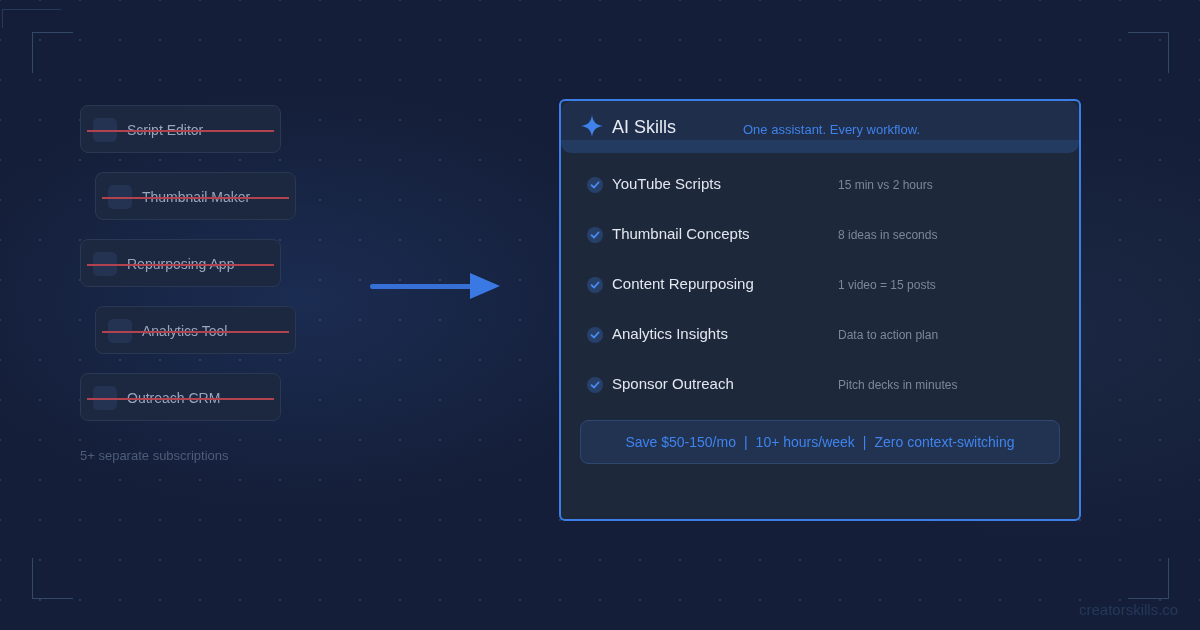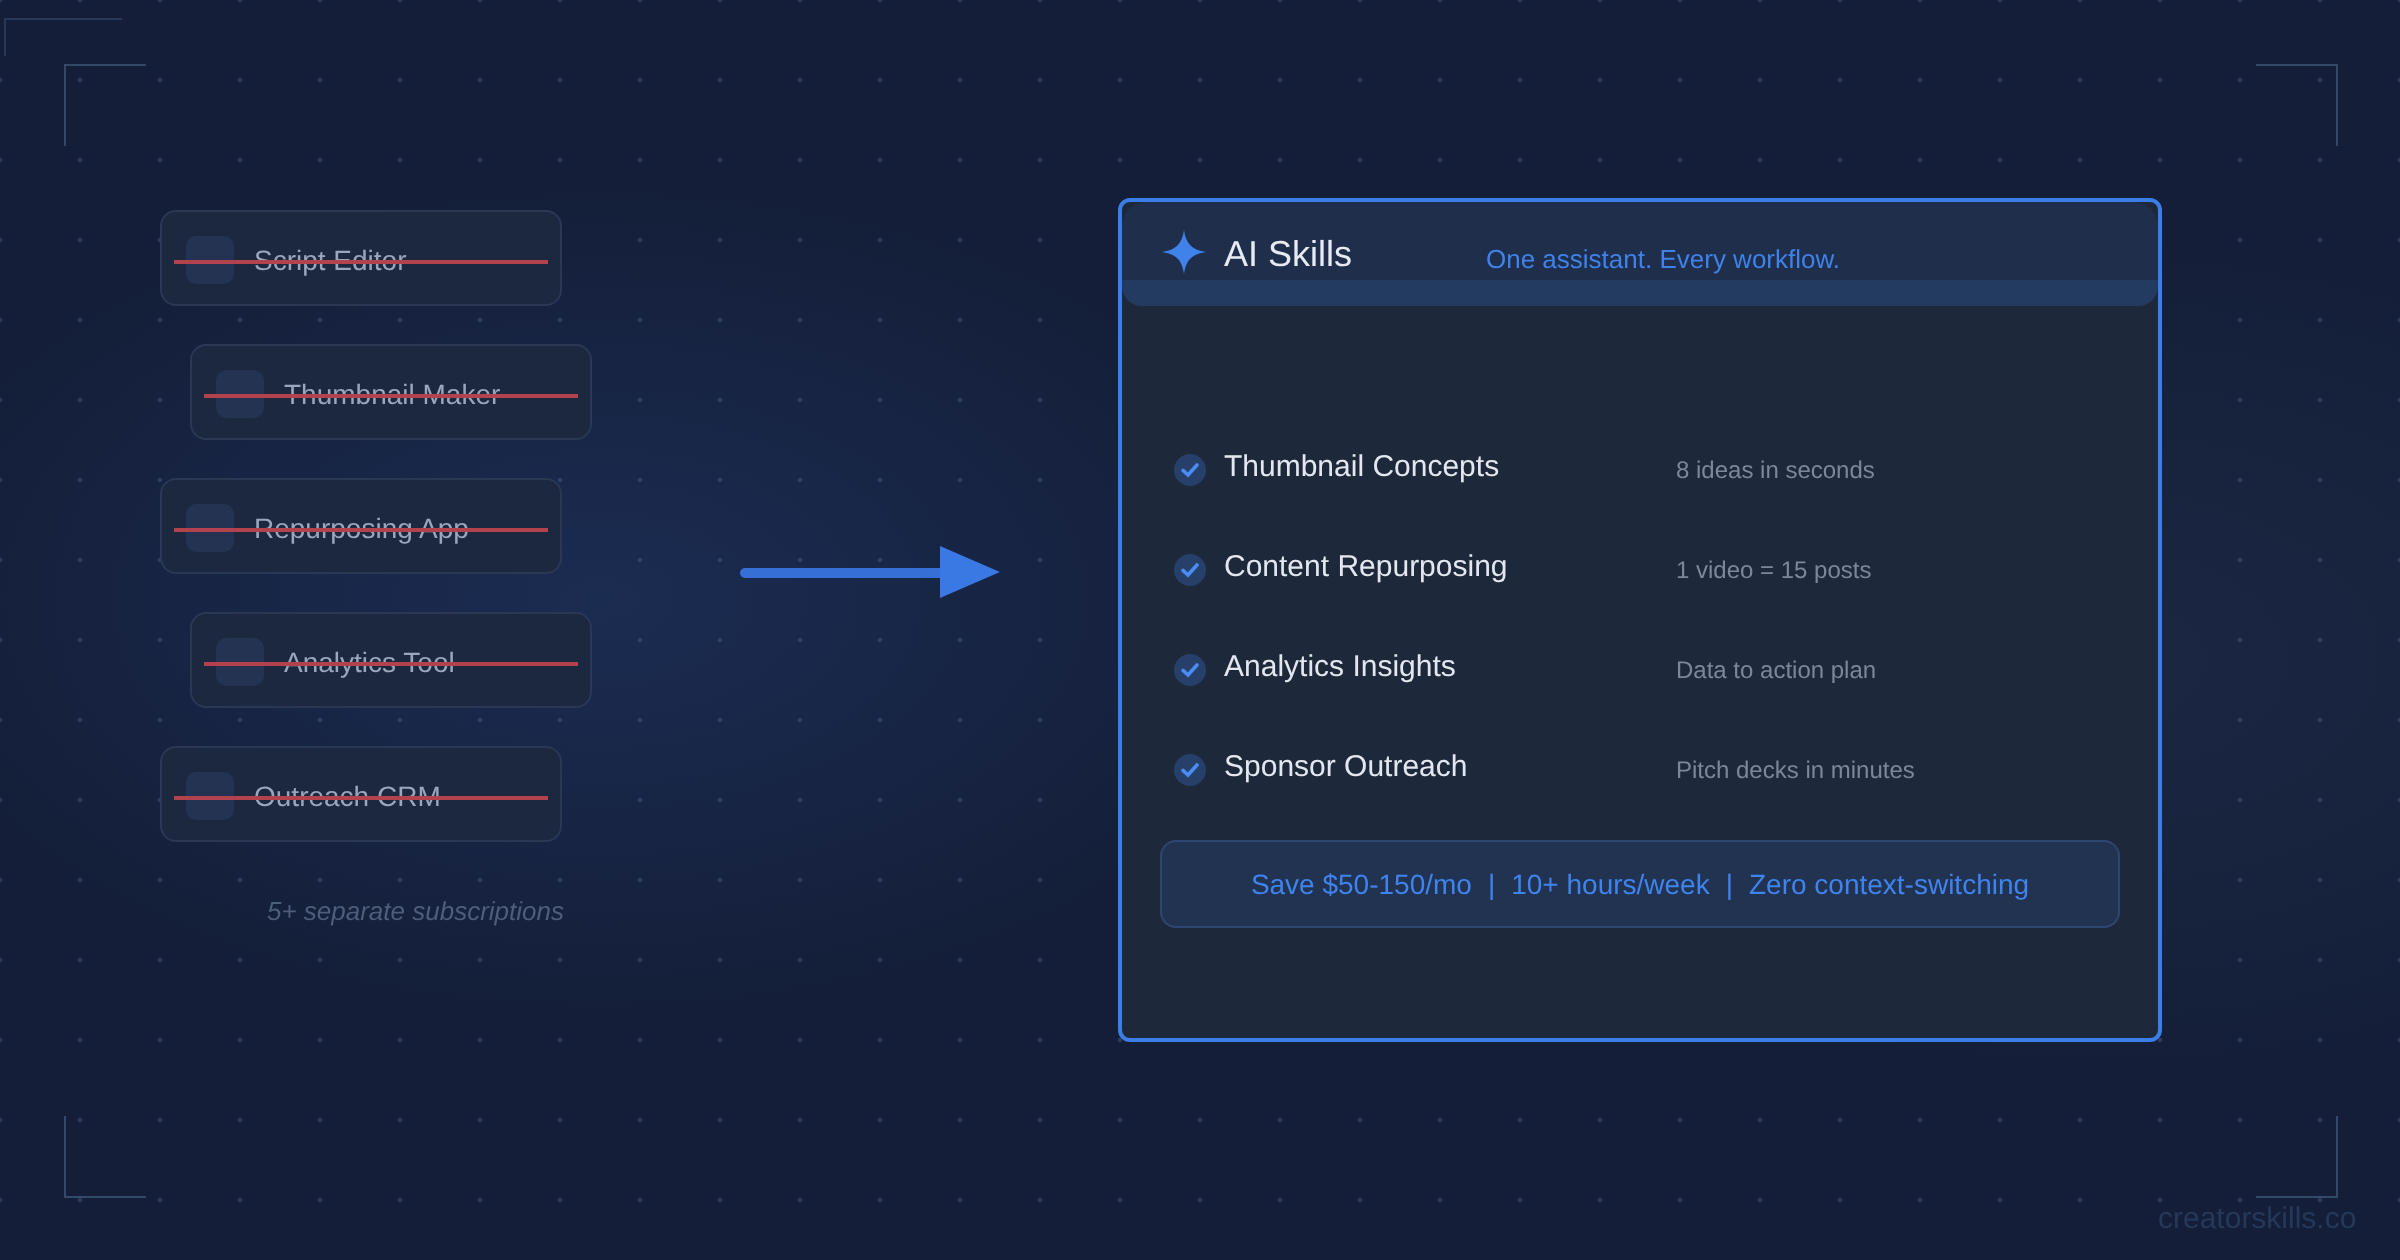--- a/index.html
+++ b/index.html
@@ -25,21 +25,21 @@
   .topdeco { position:absolute; left:2px; top:9px; width:58px; height:18px; border-top:1px solid #2c3f60; border-left:1px solid #2c3f60; opacity:.8; }
 
   .tool {
     position:absolute; height:48px; border-radius:8px;
     background:#1c2740; border:1px solid #2a3854;
     box-sizing:border-box;
   }
   .tool .sq { position:absolute; left:12px; top:12px; width:24px; height:24px; border-radius:5px; background:#243352; }
   .tool .label { position:absolute; left:46px; top:0; line-height:48px; font-size:14px; color:#9aa6bc; }
   .tool .strike { position:absolute; left:6px; right:6px; top:24px; height:2px; background:#b2424d; }
-  .subs { position:absolute; left:80px; width:202px; top:448px; text-align:right; font-size:13px; color:#4d5d7a;font-style:italic; }
+  .subs { position:absolute; left:80px; width:202px; top:448px; text-align:left; font-size:13px; color:#4d5d7a; }
 
   .arrow-line { position:absolute; left:370px; top:284px; width:104px; height:5px; border-radius:3px; background:#3670d6; }
   .arrow-head { position:absolute; left:470px; top:273px; width:0; height:0;
     border-top:13px solid transparent; border-bottom:13px solid transparent; border-left:30px solid #3a78e3; }
 
   .card {
     position:absolute; left:559px; top:99px; width:522px; height:422px;
     box-sizing:border-box; border:2px solid #3b7ee8; border-radius:6px;
     background:#1e283b; overflow:hidden;
   }
@@ -107,20 +107,29 @@
 <div class="card">
   <div class="card-head">
     <div class="band"></div>
     <svg class="spark" viewBox="0 0 22 22">
       <path d="M11 0 C12 7 15 10 22 11 C15 12 12 15 11 22 C10 15 7 12 0 11 C7 10 10 7 11 0 Z" fill="#3f82ea"></path>
     </svg>
     <span class="title">AI Skills</span>
     <span class="tagline">One assistant. Every workflow.</span>
   </div>
 
+  <div class="row" style="top:72px;">
+    <span class="check">
+        <svg width="10" height="10" viewBox="0 0 10 10">
+          <path d="M1.5 5.2 L4 7.5 L8.5 2.5" stroke="#4a8cf5" stroke-width="1.8" fill="none" stroke-linecap="round"></path>
+        </svg>
+      </span>
+    <span class="name">YouTube Scripts</span>
+    <span class="desc">15 min vs 2 hours</span>
+  </div>
   <div class="row" style="top:122px;">
     <span class="check">
         <svg width="10" height="10" viewBox="0 0 10 10">
           <path d="M1.5 5.2 L4 7.5 L8.5 2.5" stroke="#4a8cf5" stroke-width="1.8" fill="none" stroke-linecap="round"></path>
         </svg>
       </span>
     <span class="name">Thumbnail Concepts</span>
     <span class="desc">8 ideas in seconds</span>
   </div>
   <div class="row" style="top:172px;">

